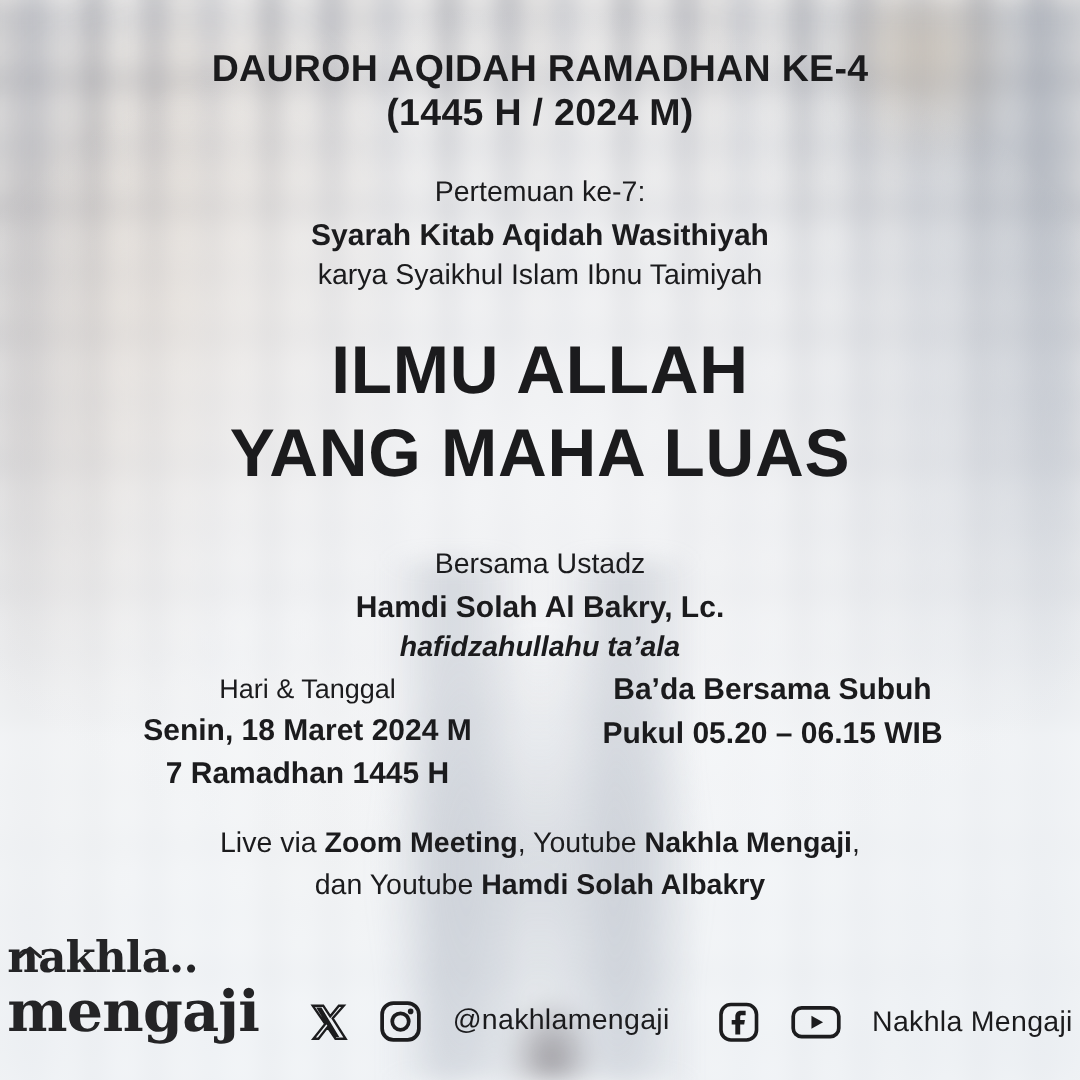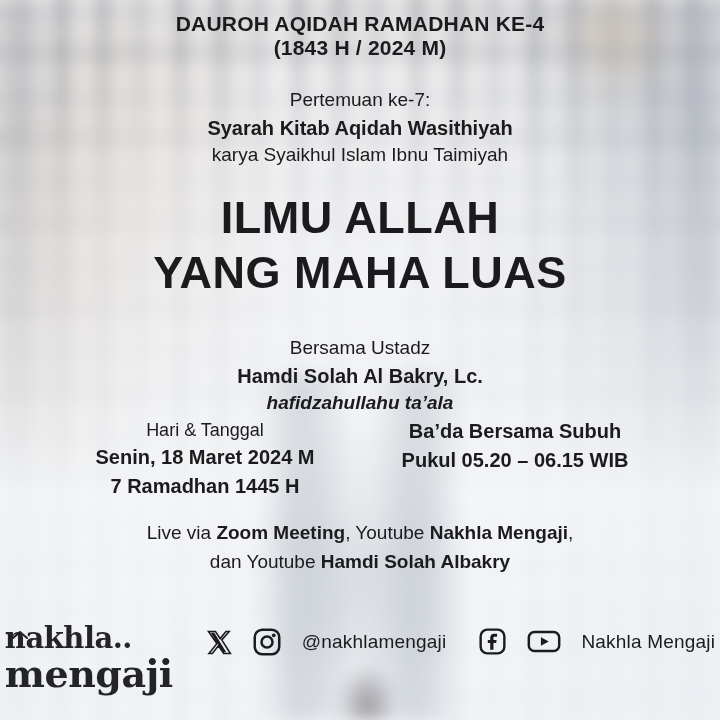--- a/index.html
+++ b/index.html
@@ -41,40 +41,40 @@
   .bg-bottom {
     top:52%;
     background:
       radial-gradient(ellipse 44px 62px at 51% 96%, rgba(90,85,92,.55), transparent 70%),
       radial-gradient(ellipse 150px 220px at 50% 60%, rgba(150,158,172,.28), transparent 75%),
       linear-gradient(90deg, transparent 36%, rgba(160,168,182,.28) 40% 44%, transparent 48%, transparent 52%, rgba(160,168,182,.28) 56% 60%, transparent 64%);
     filter:blur(7px);
   }
   
   .content { position:absolute; inset:0; text-align:center; }
-  .event-title { padding-top:12px; font-size:21px; font-weight:800; line-height:1.16; letter-spacing:.2px; }
+  .event-title { padding-top:32px; font-size:25px; font-weight:800; line-height:1.16; letter-spacing:.2px; }
   .session { margin-top:26px; line-height:1.42; }
   .session-meeting { font-size:19px; font-weight:400; }
   .session-book { font-size:20px; font-weight:700; }
   .session-author { font-size:19px; font-weight:400; }
   .topic { margin-top:22px; font-size:45px; font-weight:800; line-height:1.22; letter-spacing:.5px; }
   .speaker { margin-top:34px; line-height:1.42; }
   .speaker-intro { font-size:19px; font-weight:400; }
   .speaker-name { font-size:20px; font-weight:700; }
   .speaker-honorific { font-size:19px; font-style:italic; font-weight:700; }
   .schedule { display:flex; justify-content:center; }
   .schedule-col { width:310px; line-height:1.45; }
   .schedule-label { font-size:18px; font-weight:400; }
   .schedule-line { font-size:20px; font-weight:700; }
   .live { margin-top:18px; font-size:19px; line-height:1.5; }
   .b { font-weight:700; }
   
   .footer {
     position:absolute; left:0; right:0; bottom:24px;
-    display:flex; align-items:flex-start; justify-content:center; gap:32px;
+    display:flex; align-items:flex-end; justify-content:center; gap:32px;
   }
   .logo { text-align:left; font-family:"DejaVu Serif", serif; font-weight:700; color:#242426; }
   .logo-line1 { position:relative; font-size:29px; line-height:.82; letter-spacing:-.5px; }
   .logo-book { position:absolute; top:-9px; left:7px; }
   .logo-line2 { font-size:38px; letter-spacing:-.5px; }
   .social-group { display:flex; align-items:center; gap:20px; }
   .social-text { font-size:19px; font-weight:500; letter-spacing:.2px; }
   .icon { display:inline-flex; }
   .icon svg { display:block; }
 </style>
@@ -85,21 +85,21 @@
   <div class="bg-layer bg-checker"></div>
   <div class="bg-layer bg-warm"></div>
   <div class="bg-layer bg-cool"></div>
   <div class="bg-layer bg-veil"></div>
   <div class="bg-layer bg-bottom"></div>
 
   <div class="content">
 
     <div class="event-title">
       <div>DAUROH AQIDAH RAMADHAN KE-4</div>
-      <div>(1843 H / 2024 M)</div>
+      <div>(1445 H / 2024 M)</div>
     </div>
 
     <div class="session">
       <div class="session-meeting">Pertemuan ke-7:</div>
       <div class="session-book">Syarah Kitab Aqidah Wasithiyah</div>
       <div class="session-author">karya Syaikhul Islam Ibnu Taimiyah</div>
     </div>
 
     <div class="topic">
       <div>ILMU ALLAH</div>

